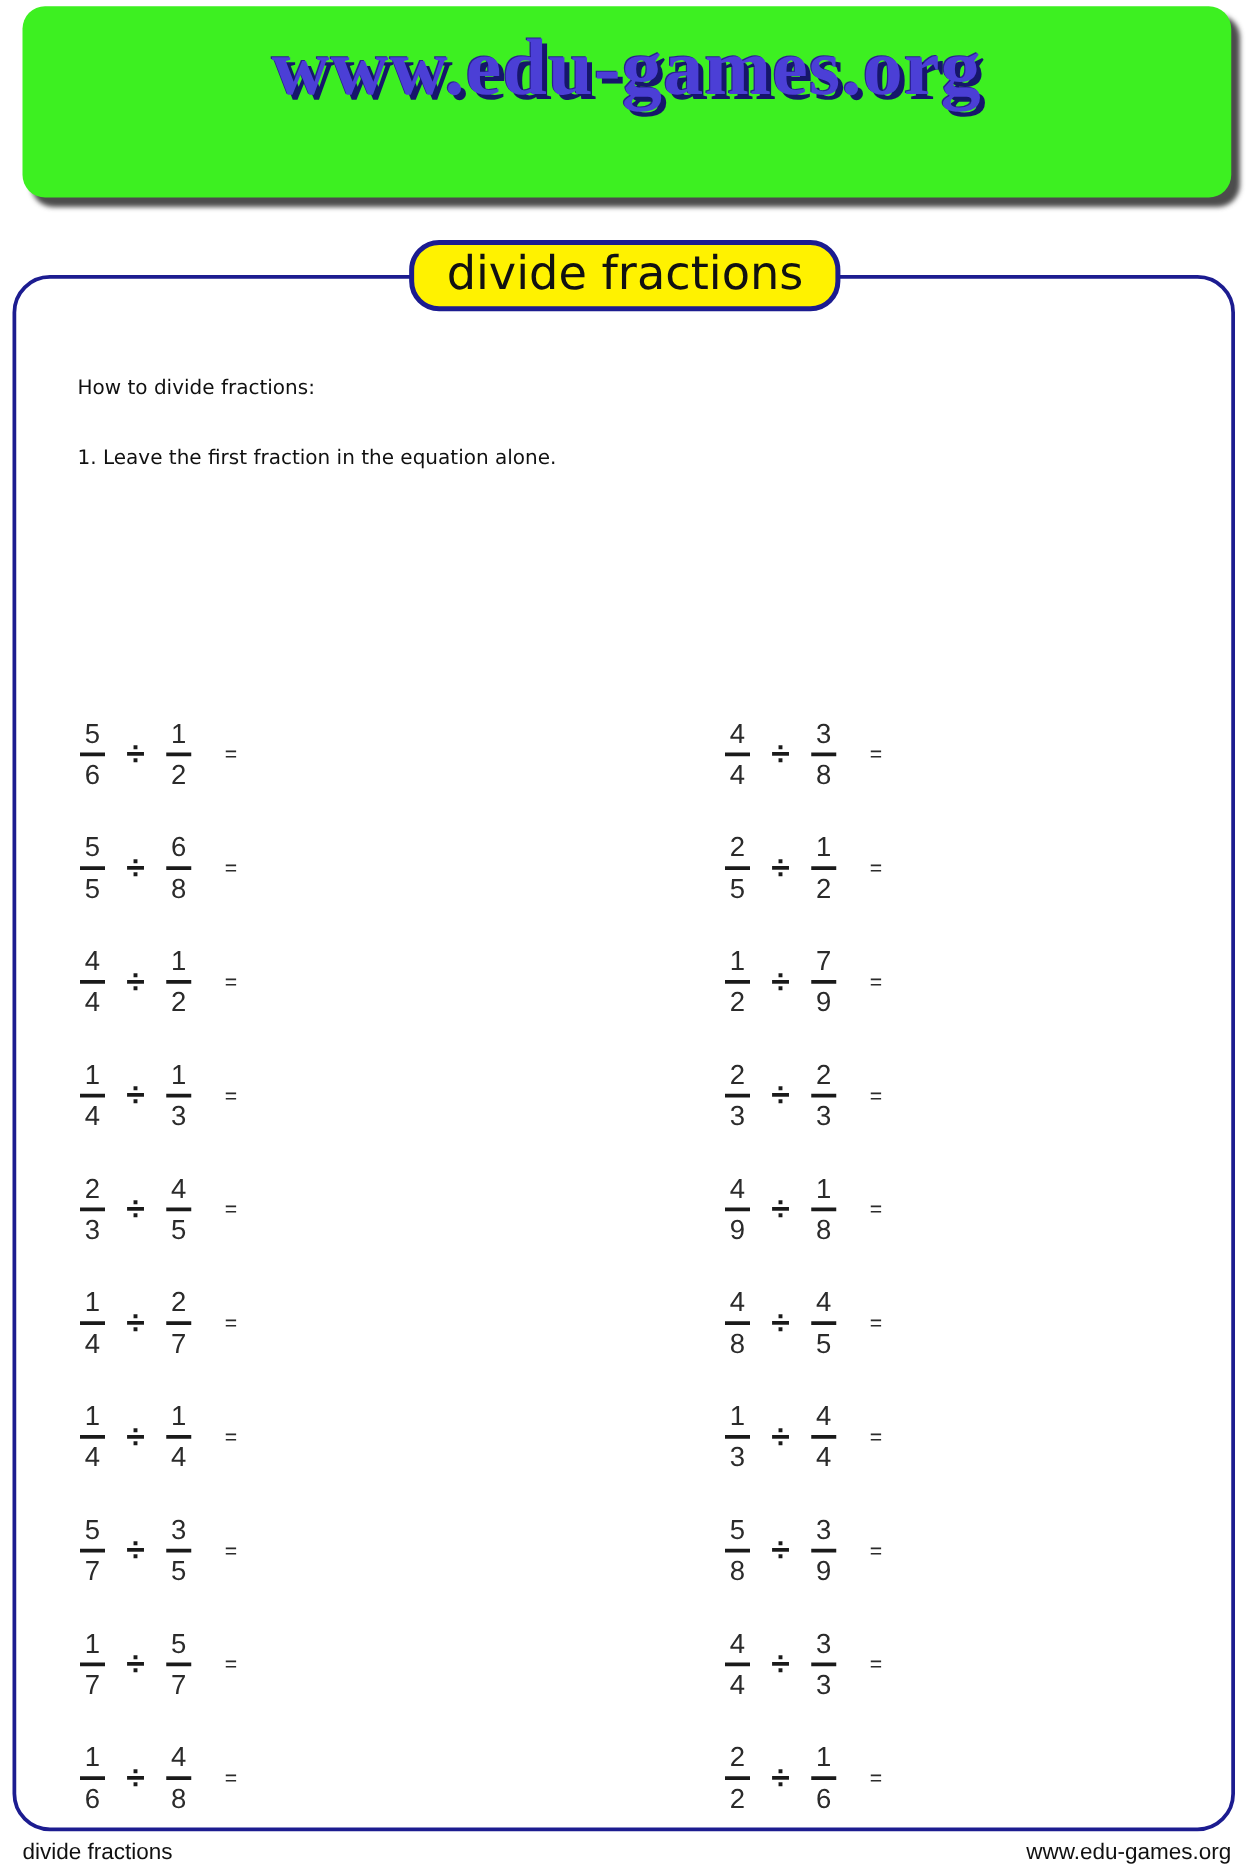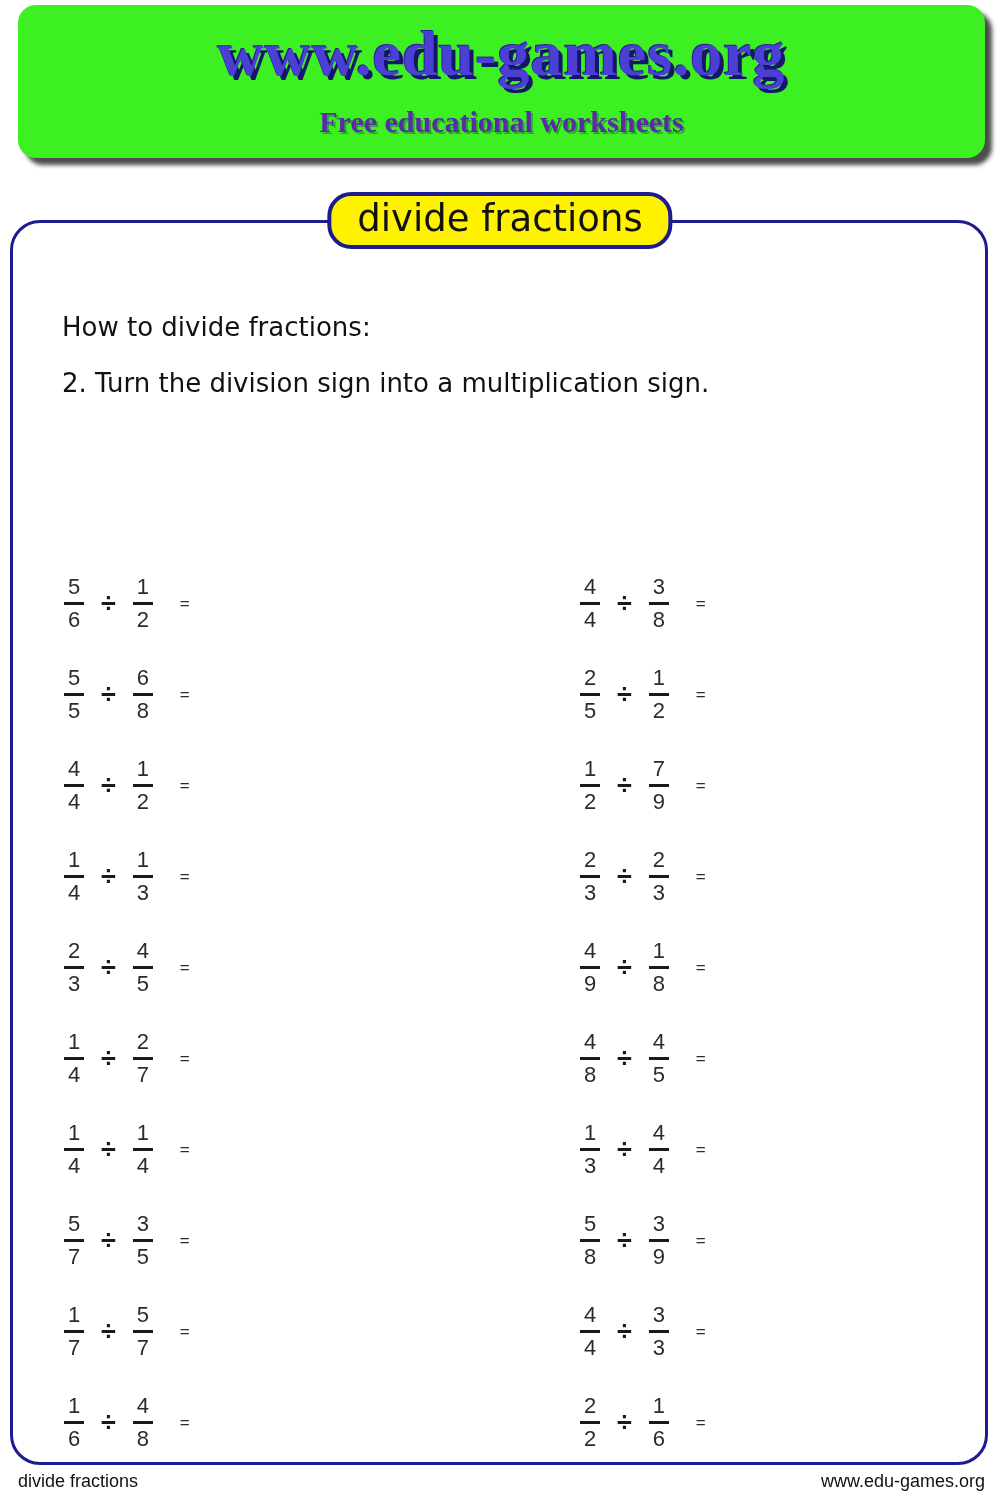--- a/index.html
+++ b/index.html
@@ -34,22 +34,22 @@
   }
   .title-pill {
     position:absolute; top:192px; left:50%; transform:translateX(-50%);
     background:#FFF200; border:4px solid #1C1C90; border-radius:24px;
     padding:1px 26px 5px 26px; z-index:2; white-space:nowrap;
     font-family:"DejaVu Sans", sans-serif; font-size:37px; color:#111;
   }
 
   
   .instructions {
-    position:absolute; left:62px; top:313px; width:700px;
-    font-family:"DejaVu Sans", sans-serif; font-size:26px; color:#111;
+    position:absolute; left:62px; top:295px; width:700px;
+    font-family:"DejaVu Sans", sans-serif; font-size:16px; color:#111;
     line-height:29px;
   }
   .instructions .heading { margin-bottom:27px; }
   .instructions .step { }
 
   
   .col { position:absolute; top:575px; display:flex; flex-direction:column; }
   .col-left  { left:56px; }
   .col-right { left:572px; }
   .problem {
@@ -70,30 +70,29 @@
     font-family:"Liberation Sans", sans-serif;
   }
   .footer-left  { left:18px; }
   .footer-right { right:15px; }
 </style>
 </head>
 <body>
 
 <div class="banner">
   <div class="banner-title">www.edu-games.org</div>
-  <div class="banner-subtitle">Free educational worksheets</div>
 </div>
 
 <div class="title-pill">divide fractions</div>
 
 <div class="sheet"></div>
 
 <div class="instructions">
   <div class="heading">How to divide fractions:</div>
-  <div class="step">2. Turn the division sign into a multiplication sign.</div>
+  <div class="step">1. Leave the first fraction in the equation alone.</div>
 </div>
 
 <div class="col col-left" id="col-left">
   <div class="problem">
     <span class="frac">
       <span class="num">5</span>
       <span class="bar"></span>
       <span class="den">6</span>
     </span>
     <span class="op">÷</span>

